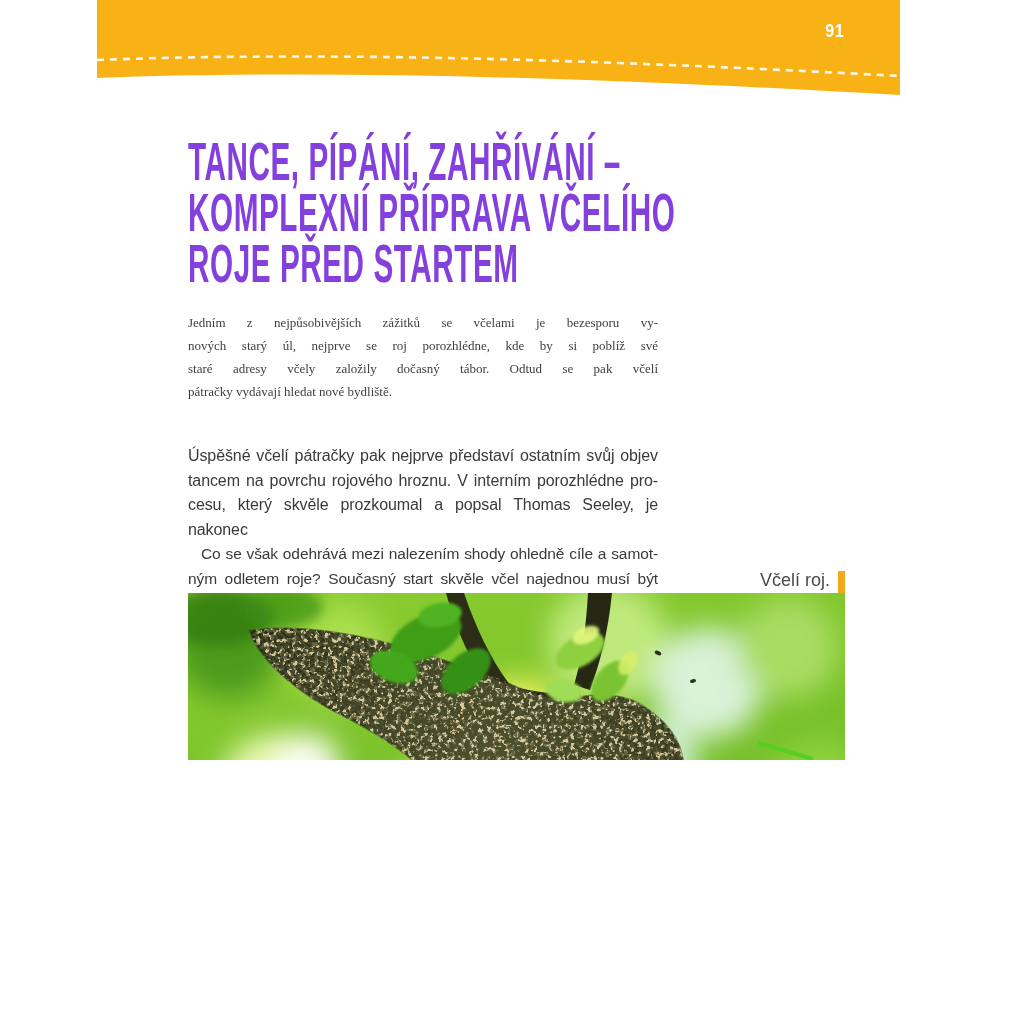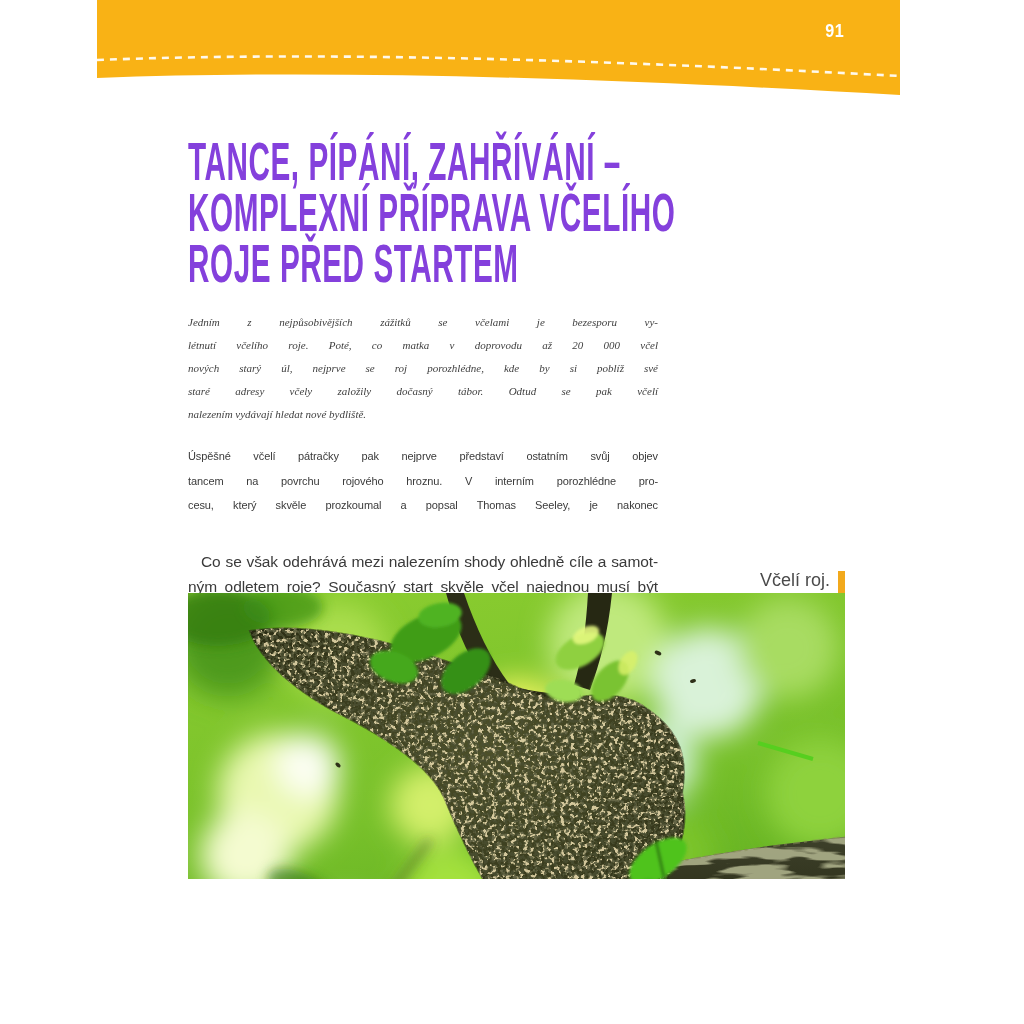--- a/index.html
+++ b/index.html
@@ -1,18 +1,18 @@
 <!DOCTYPE html>
 <html style="--band: #F9B215; --heading: #8440DC; --accent: #F2A91C; --text: #3A3A3A;"><head>
 <meta charset="utf-8">
 <style>
   html,body { margin:0; padding:0; }
   body { background:#ffffff; font-family:"Liberation Sans", sans-serif; }
   .page {
-    position:relative; width:1024px; height:879px; margin:0 auto;
+    position:relative; width:1024px; height:760px; margin:0 auto;
     background:#ffffff; overflow:hidden;
   }
   
   .band { position:absolute; left:97px; top:0; width:803px; height:110px; }
   .band svg { display:block; width:100%; height:100%; }
   .page-number {
     position:absolute; top:20px; right:56px;
     color:#ffffff; font-weight:bold; font-size:19px; letter-spacing:.5px;
     transform:scaleX(.85); transform-origin:right top;
   }
@@ -20,25 +20,25 @@
   .heading {
     position:absolute; left:188px; top:136px; width:900px;
     color:var(--heading,#8440DC);
     font-weight:bold; font-size:54px; line-height:51px;
     transform:scaleX(.55); transform-origin:left top;
   }
   .heading .hline { white-space:nowrap; letter-spacing:1px; }
   
   .textcol { position:absolute; left:188px; width:470px; color:var(--text,#3a3a3a); }
   .textcol .line { text-align:justify; text-align-last:justify; }
-  .para-intro { top:311px; font-family:"Liberation Serif", serif; font-style:italic;
-                font-size:11px; line-height:23px; color:#3e3e3e; }
+  .para-intro { top:311px; font-family:"Liberation Serif", serif; 
+                font-size:13px; line-height:23px; color:#3e3e3e; }
   .para-intro .line:last-child { text-align-last:left; }
-  .para-b1 { top:444px; font-size:11px; line-height:24.6px; letter-spacing:-.1px; }
-  .para-b2 { top:542px; font-size:15.5px; line-height:24.6px; letter-spacing:-.1px;margin-top:8px; }
+  .para-b1 { top:444px; font-size:16px; line-height:24.6px; letter-spacing:-.1px; }
+  .para-b2 { top:542px; font-size:15.5px; line-height:24.6px; letter-spacing:-.1px; }
   .para-b2 .line:first-child { text-indent:13px; }
   
   .caption {
     position:absolute; top:570px; right:194px; font-size:18px; color:#4a4a4a;
   }
   .accent-bar {
     position:absolute; left:838px; top:571px; width:7px; height:47px;
     background:var(--accent,#F2A91C);
   }
   
@@ -64,24 +64,23 @@
   <div class="heading">
 
   <div class="hline">TANCE, PÍPÁNÍ, ZAHŘÍVÁNÍ –</div>
       <div class="hline">KOMPLEXNÍ PŘÍPRAVA VČELÍHO</div>
       <div class="hline">ROJE PŘED STARTEM</div>
     </div>
 
   <div class="textcol para-intro">
 
   <div class="line">Jedním z nejpůsobivějších zážitků se včelami je bezesporu vy-</div>
-      <div class="line">létnutí včelího roje. Poté, co matka v doprovodu až 20 000 včel</div>
       <div class="line">nových starý úl, nejprve se roj porozhlédne, kde by si poblíž své</div>
       <div class="line">staré adresy včely založily dočasný tábor. Odtud se pak včelí</div>
-      <div class="line">nalezením vydávají hledat nové bydliště.</div>
+      <div class="line">pátračky vydávají hledat nové bydliště.</div>
     </div>
 
   <div class="textcol para-b1">
 
   <div class="line">Úspěšné včelí pátračky pak nejprve představí ostatním svůj objev</div>
       <div class="line">tancem na povrchu rojového hroznu. V interním porozhlédne pro-</div>
       <div class="line">cesu, který skvěle prozkoumal a popsal Thomas Seeley, je nakonec</div>
     </div>
 
   <div class="textcol para-b2">

